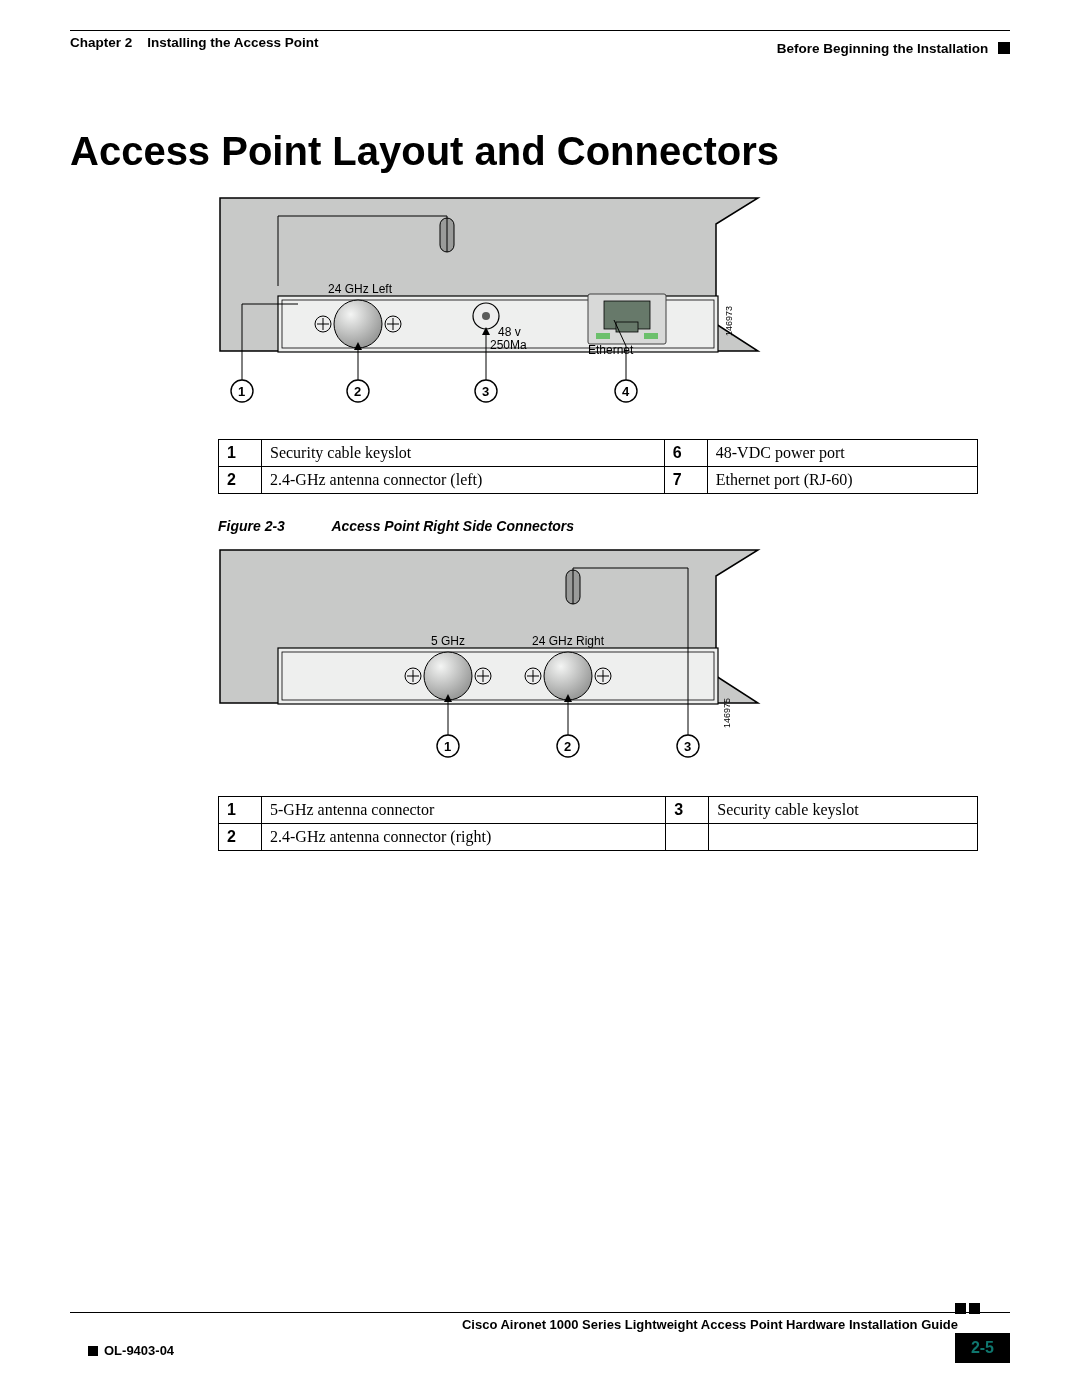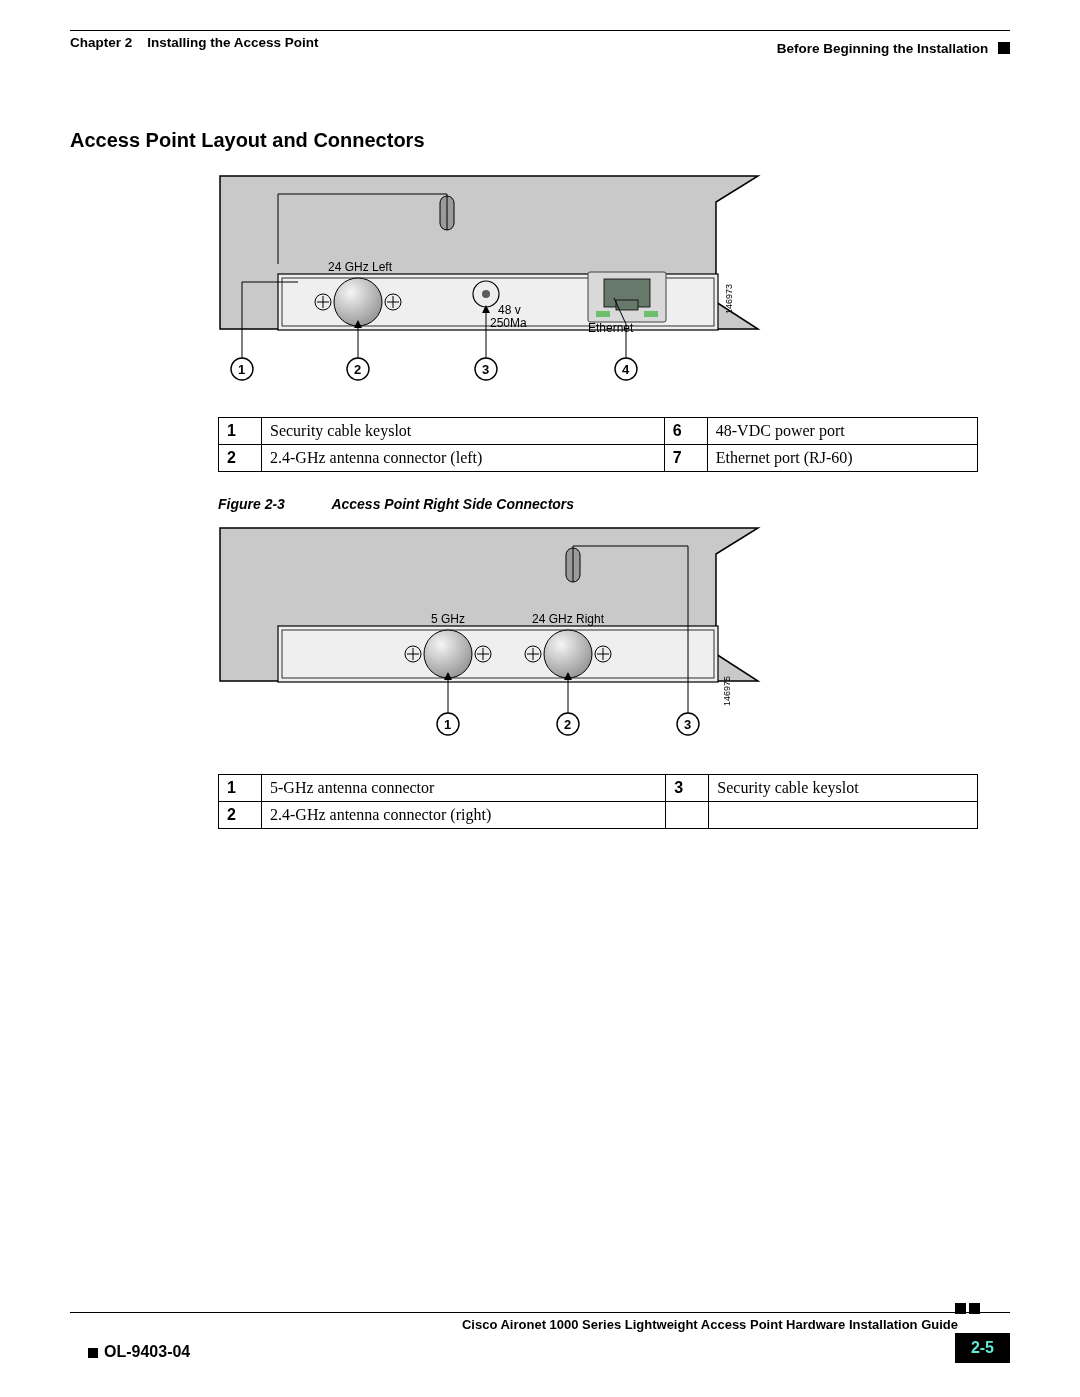--- a/index.html
+++ b/index.html
@@ -41,21 +41,21 @@
     background: #000;
     vertical-align: -1px;
     margin-left: 6px;
   }
   .content {
     clear: both;
     padding-top: 50px;
   }
   h1 {
     font-family: Arial, Helvetica, sans-serif;
-    font-size: 20px;
+    font-size: 40px;
     font-weight: bold;
     margin: 0 0 22px 0;
   }
   .body-text {
     font-size: 17px;
     margin: 0 0 20px 0;
     padding-left: 148px;
   }
   .body-text .link {
     color: #0033cc;
@@ -130,31 +130,31 @@
     display: inline-block;
     width: 11px; height: 11px; background:#000;
     margin-left: 3px;
   }
   .footer-bottom {
     position: relative;
     height: 28px;
     padding-top: 2px;
   }
   .footer-left {
-    font-size: 16px;
+    font-size: 13px;
     font-weight: bold;
     float:left;
     padding-left: 18px;
   }
   .page-num-box {
     position:absolute;
     right:0;
     top:-8px;
     background:#000;
-    color:#5eead4;
+    color:#0f766e;
     font-weight:bold;
     font-size:16px;
     padding:6px 16px;
   }
   .footer-left-marker {
     display:inline-block;
     width:10px; height:10px;
     background:#000;
     margin-right:6px;
     vertical-align:-1px;

